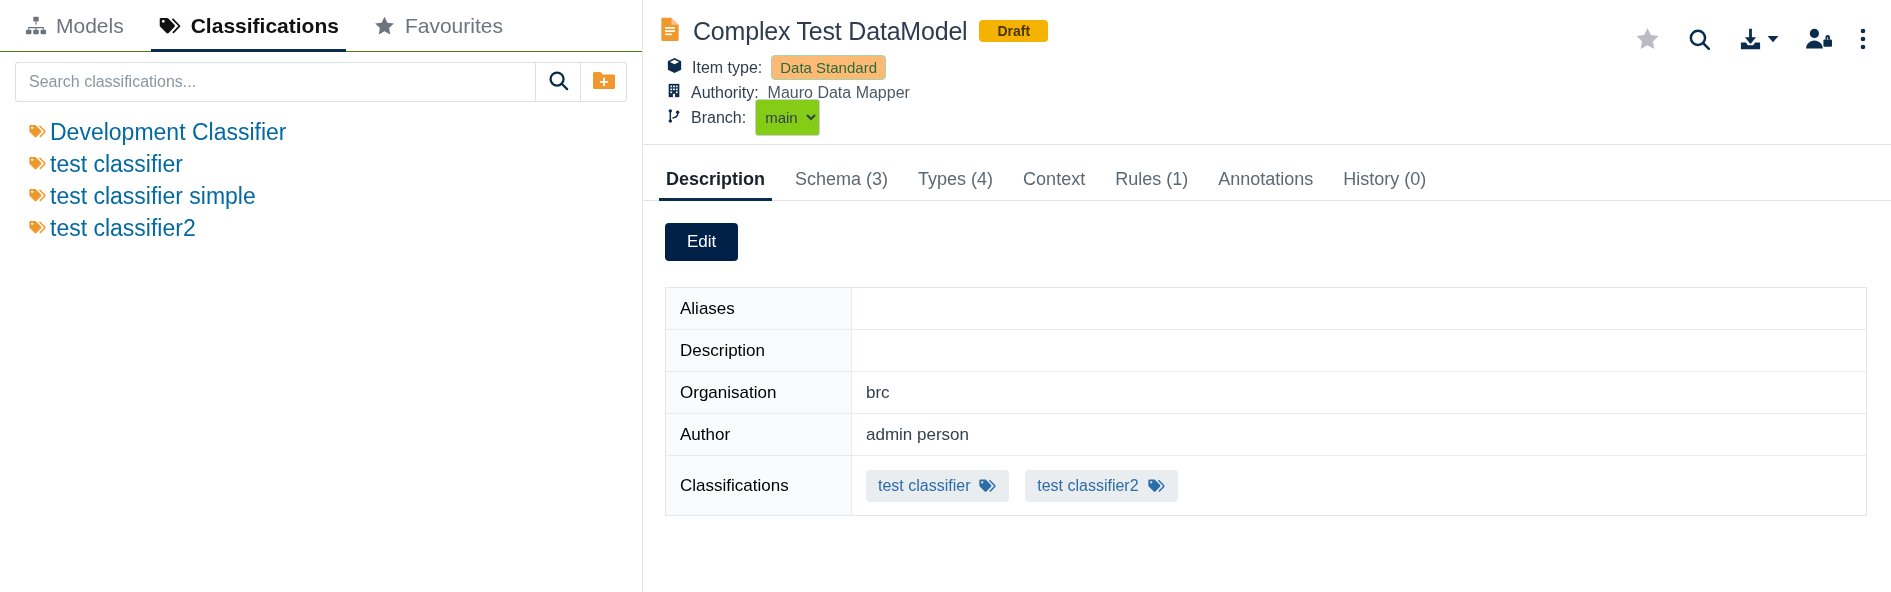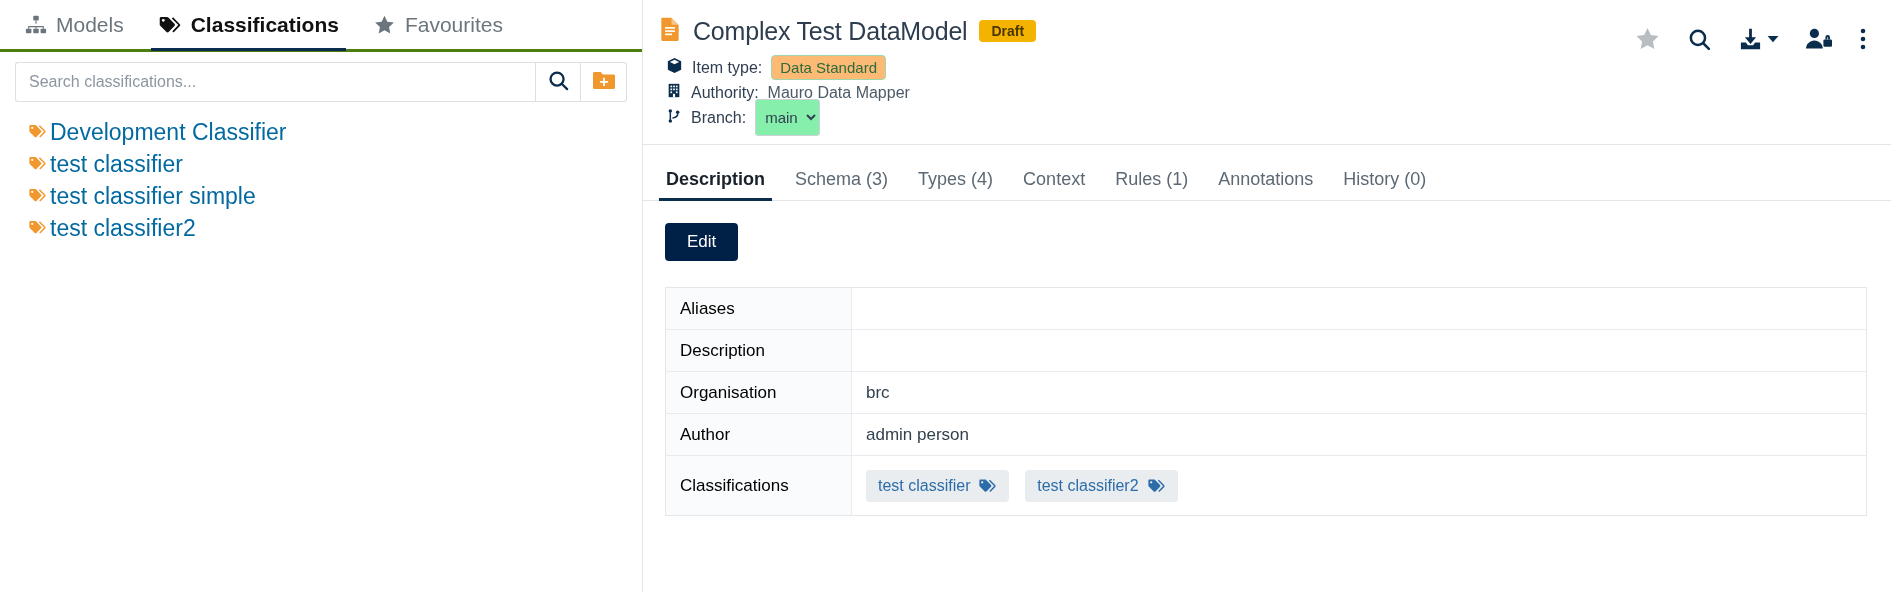--- a/index.html
+++ b/index.html
@@ -20,21 +20,21 @@
     background: #fff;
     display: flex;
     flex-direction: column;
     flex: 0 0 642px;
   }
   .nav-tabs {
     display: flex;
     align-items: center;
     height: 52px;
     padding: 0 8px;
-    border-bottom: 3px solid #4d7c0f;
+    border-bottom: 1px solid #4d7c0f;
     flex: 0 0 52px;
   }
   .nav-tab {
     display: flex;
     align-items: center;
     gap: 9px;
     height: 52px;
     padding: 0 17px;
     cursor: pointer;
     font-size: 21px;
@@ -140,21 +140,21 @@
     font-size: 25px;
     color: #2d3c4e;
     font-weight: normal;
     letter-spacing: -0.2px;
   }
   .badge-draft {
     background: #f5b301;
     color: #4a3700;
     font-size: 14px;
     font-weight: bold;
-    padding: 2px 12px;
+    padding: 2px 18px;
     border-radius: 4px;
     line-height: 18px;
   }
   .meta-row {
     display: flex;
     align-items: center;
     gap: 9px;
     font-size: 16px;
     color: #3d4c5c;
     height: 25px;
@@ -166,21 +166,21 @@
     border: 1px solid #9fd6ab;
     background: #fdba74;
     color: #2b6b3d;
     font-size: 15px;
     padding: 2px 8px;
     border-radius: 4px;
     line-height: 19px;
   }
   .branch-select {
     border: 1px solid #ccd1d7;
-    background: #86efac;
+    background: #84cc16;
     border-radius: 3px;
     font-size: 15px;
     padding: 8px 5px;
     color: #33414f;
     font-family: "Liberation Sans", sans-serif;
     cursor: pointer;
   }
   .header-actions {
     position: absolute;
     top: 26px;

